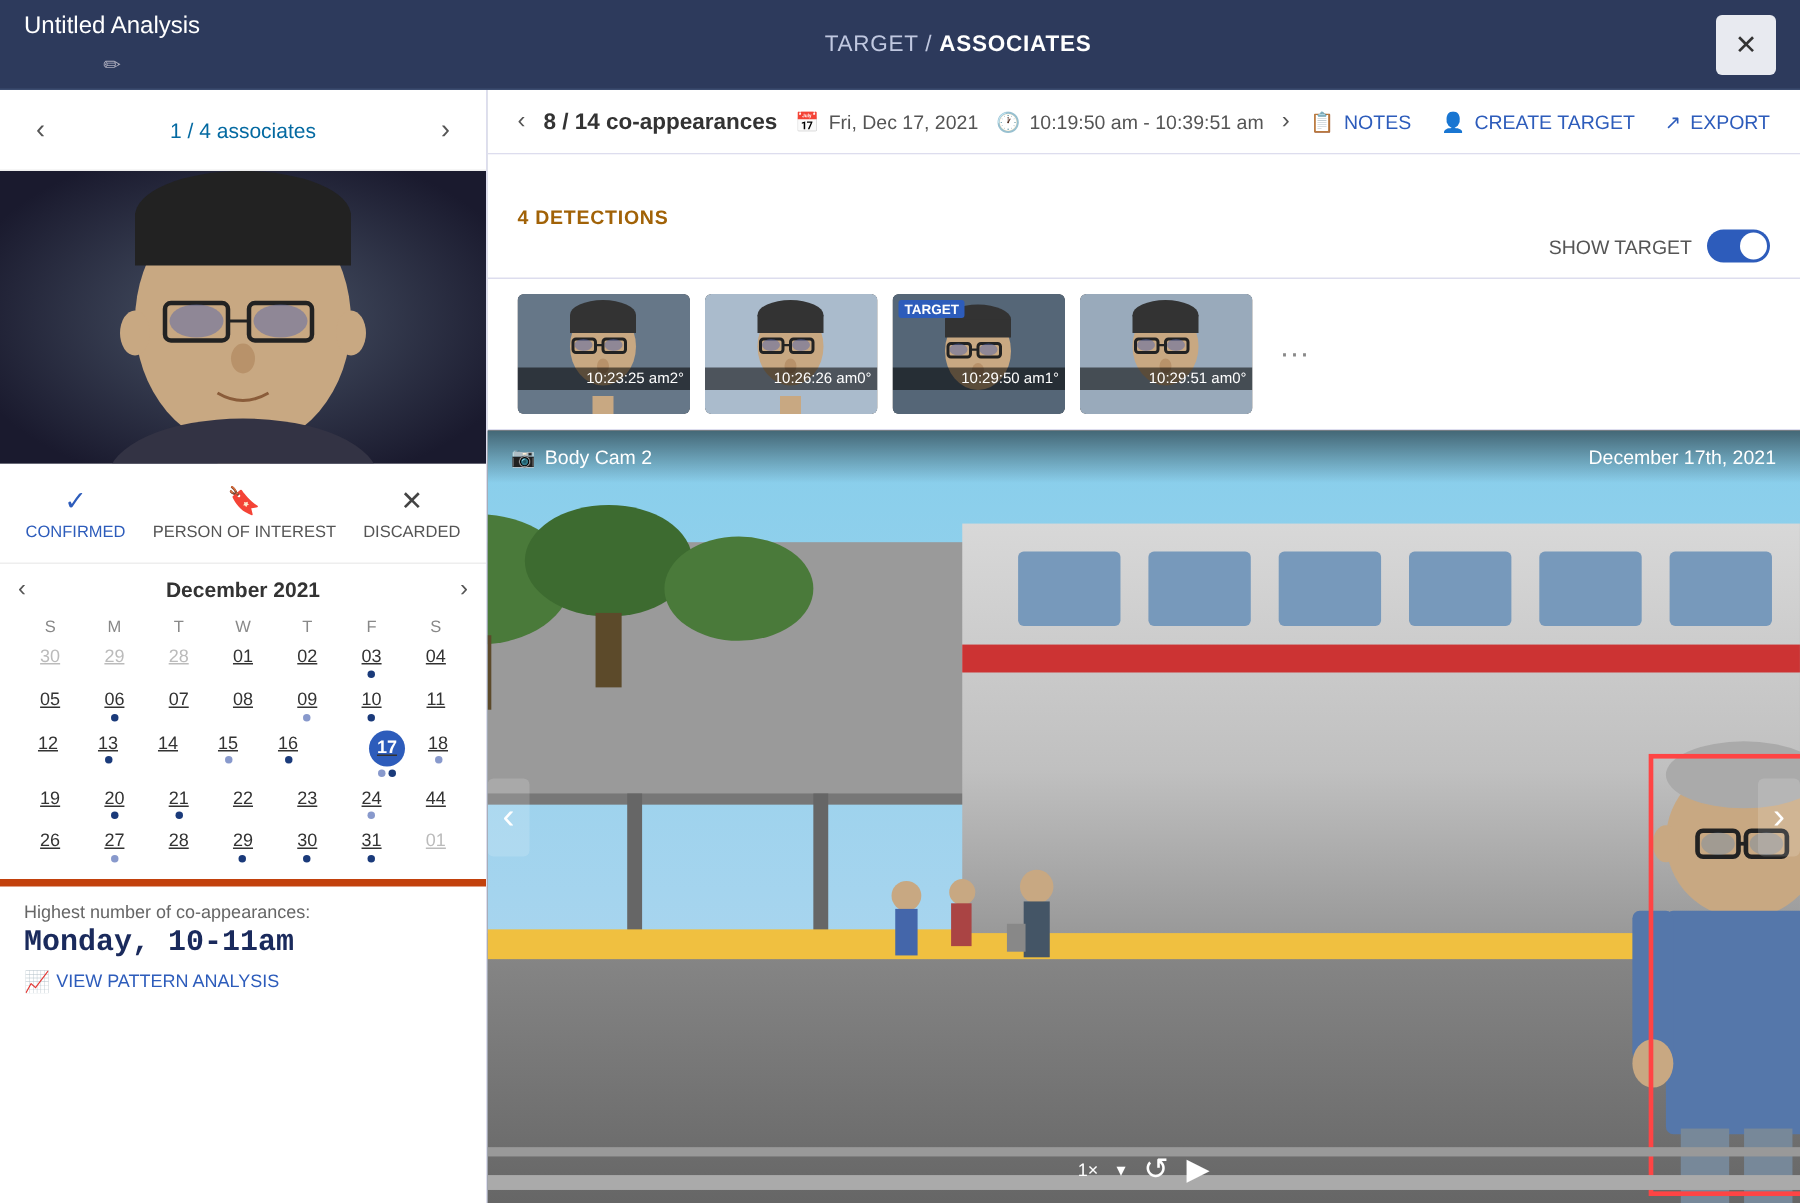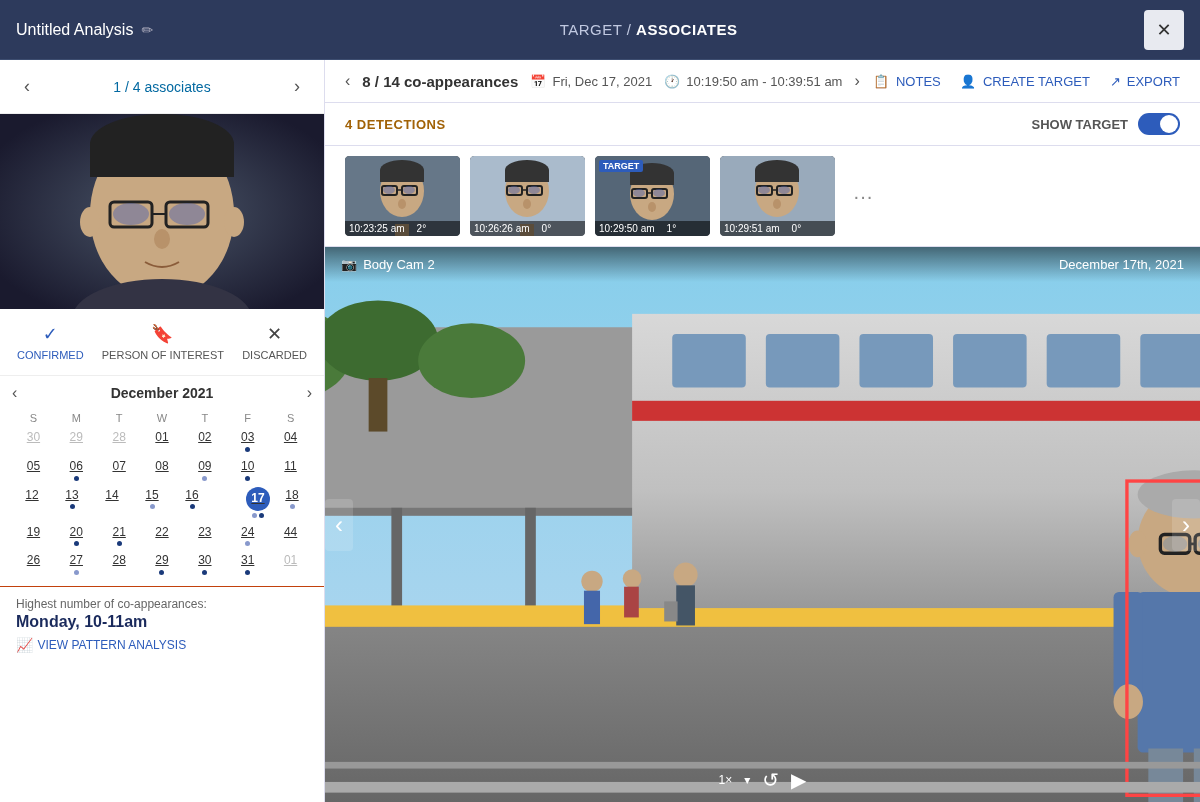--- a/index.html
+++ b/index.html
@@ -15,20 +15,21 @@
       padding: 0 16px;
       border-bottom: 1px solid #3d4d70;
     }
     .header-title {
       display: flex;
       align-items: center;
       gap: 8px;
       color: #fff;
       font-size: 16px;
       font-weight: 500;
+      flex-direction: column;
     }
     .header-edit-icon { color: #aab; font-size: 14px; cursor: pointer; }
     .header-nav {
       color: #c0c8e0;
       font-size: 15px;
       font-weight: 500;
       letter-spacing: 0.5px;
     }
     .header-nav span.active { color: #fff; font-weight: 700; margin-top: 16px; }
     .header-close {
@@ -130,24 +131,24 @@
     .dot.target { background: #8899cc; }
     .dot.associate { background: #1a3a7a; }
 
     .calendar-legend {
       display: flex; gap: 16px; padding: 6px 0; font-size: 11px; color: #555;
     }
     .legend-dot { width: 8px; height: 8px; border-radius: 50%; display: inline-block; margin-right: 4px; }
 
     .highest-coapp {
       padding: 10px 16px;
-      border-top: 1px solid #c2410c;
+      border-top: 5px solid #c2410c;
     }
     .highest-label { font-size: 12px; color: #666; margin-bottom: 2px; }
-    .highest-value { font-size: 16px; font-weight: 700; color: #1a2a5c; }
+    .highest-value { font-size: 20px; font-weight: 700; color: #1a2a5c; font-family: Liberation Mono, monospace; }
     .view-pattern {
       display: flex; align-items: center; gap: 4px;
       color: #2d5cbb; font-size: 12px; font-weight: 500;
       margin-top: 6px; cursor: pointer; background: none; border: none;
     }
 
     
     .right-panel {
       flex: 1;
       background: #f0f2f8;
@@ -173,21 +174,21 @@
       font-size: 13px; color: #2d5cbb; font-weight: 500;
     }
 
     .detections-bar {
       display: flex; align-items: center; justify-content: space-between;
       padding: 10px 20px;
       background: #fff;
       border-bottom: 1px solid #dde;
     }
     .detections-label { font-size: 13px; font-weight: 600; color: #a16207; letter-spacing: 0.5px; }
-    .show-target-toggle { display: flex; align-items: center; gap: 10px; font-size: 13px; color: #555; font-weight: 700; }
+    .show-target-toggle { display: flex; align-items: center; gap: 10px; font-size: 13px; color: #555; font-weight: 400; margin-top: 40px; }
     .toggle-switch {
       width: 42px; height: 22px; background: #2d5cbb; border-radius: 11px;
       position: relative; cursor: pointer;
     }
     .toggle-knob {
       width: 18px; height: 18px; background: #fff; border-radius: 50%;
       position: absolute; top: 2px; right: 2px;
     }
 
     .detections-strip {
@@ -198,24 +199,24 @@
     .detection-thumb {
       position: relative; cursor: pointer;
       border-radius: 4px; overflow: hidden;
     }
     .detection-img {
       width: 115px; height: 80px;
       background: #444; border-radius: 4px;
       overflow: hidden; position: relative;
     }
     .detection-label {
-      position: absolute; bottom: 0; left: 0; right: 0;
+      position: absolute; bottom: 16px; left: 0; right: 0;
       background: rgba(0,0,0,0.55);
       color: #fff; font-size: 10px; padding: 2px 4px;
-      display: flex; justify-content: flex-start; gap: 12px;
+      display: flex; justify-content: flex-end;
     }
     .target-badge {
       position: absolute; top: 4px; left: 4px;
       background: #2d5cbb; color: #fff; font-size: 9px;
       padding: 1px 4px; border-radius: 2px; font-weight: 700;
     }
     .more-dots { color: #888; font-size: 20px; margin-left: 8px; align-self: center; }
 
     
     .video-container {

